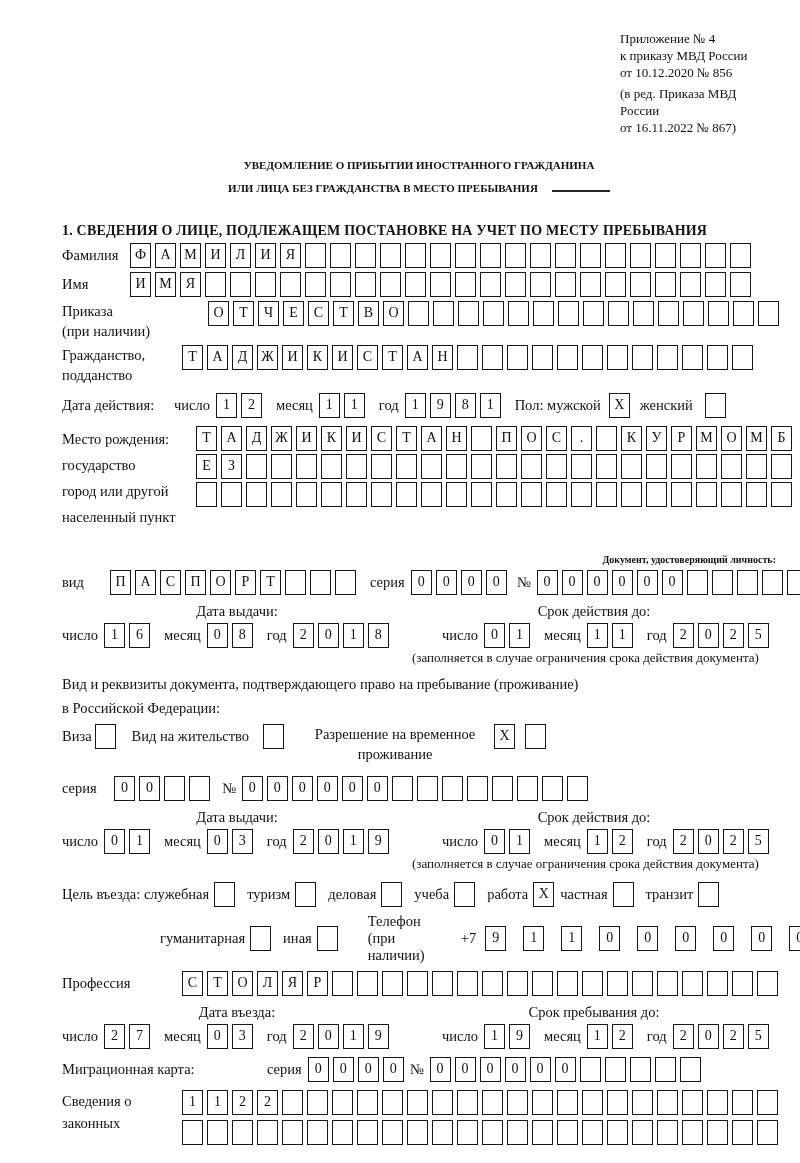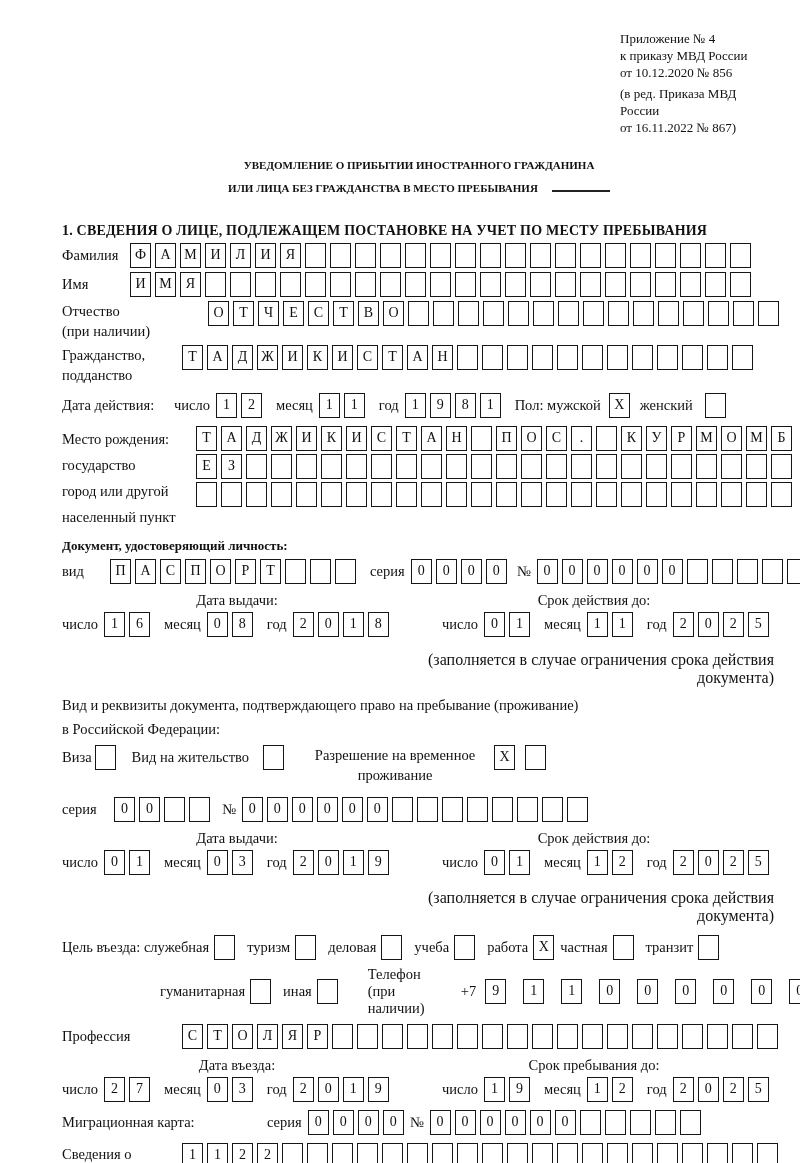--- a/index.html
+++ b/index.html
@@ -31,22 +31,22 @@
   .inline-lab{font-size:14.5px;line-height:25px;margin:0 6px 0 10px;flex:none;}
   .first{margin-left:0;}
   .stack{display:flex;flex-direction:column;}
   .stack .crow{margin-top:3px;}
   
   .dg{display:flex;margin-top:8px;}
   .dg-l{width:350px;flex:none;}
   .dg-r{flex:1;}
   .dg-h{text-align:center;font-size:14.5px;margin-bottom:3px;}
   .dg-row{display:flex;align-items:center;}
-  .note{font-size:16px;text-align:right;margin-top:14px;padding-right:2px;}
-  .doc-head{text-align:left;font-weight:bold;font-size:13px;margin-top:8px;}
+  .note{font-size:13px;margin-top:2px;padding-right:2px;}
+  .doc-head{text-align:right;font-weight:bold;font-size:10px;margin-top:24px;}
   .intro{font-size:14.5px;line-height:24px;margin-top:6px;}
   
   .opt-row{display:flex;margin-top:4px;}
   .opt{display:flex;align-items:flex-start;}
   .opt .lab{line-height:25px;}
   .opt-center{text-align:center;font-size:14.5px;line-height:20px;}
   .w178{width:178px;flex:none;margin-left:22px;}
   .w182{width:182px;flex:none;margin-left:26px;}
   .ml16{margin-left:16px;}
   .purpose-row{display:flex;align-items:center;margin-top:10px;font-size:14.5px;}
@@ -82,21 +82,21 @@
     <div class="cells"><span class="cell">Ф</span><span class="cell">А</span><span class="cell">М</span><span class="cell">И</span><span class="cell">Л</span><span class="cell">И</span><span class="cell">Я</span><span class="cell"></span><span class="cell"></span><span class="cell"></span><span class="cell"></span><span class="cell"></span><span class="cell"></span><span class="cell"></span><span class="cell"></span><span class="cell"></span><span class="cell"></span><span class="cell"></span><span class="cell"></span><span class="cell"></span><span class="cell"></span><span class="cell"></span><span class="cell"></span><span class="cell"></span><span class="cell"></span></div>
   </div>
 
   <div class="row">
     <div class="lab w68">Имя</div>
     <div class="cells"><span class="cell">И</span><span class="cell">М</span><span class="cell">Я</span><span class="cell"></span><span class="cell"></span><span class="cell"></span><span class="cell"></span><span class="cell"></span><span class="cell"></span><span class="cell"></span><span class="cell"></span><span class="cell"></span><span class="cell"></span><span class="cell"></span><span class="cell"></span><span class="cell"></span><span class="cell"></span><span class="cell"></span><span class="cell"></span><span class="cell"></span><span class="cell"></span><span class="cell"></span><span class="cell"></span><span class="cell"></span><span class="cell"></span></div>
   </div>
 
   <div class="row">
     <div class="w146 stack">
-      <div class="lab2">Отчество</div>
+      <div class="lab2">Приказа</div>
       <div class="lab2">(при наличии)</div>
     </div>
     <div class="cells"><span class="cell">О</span><span class="cell">Т</span><span class="cell">Ч</span><span class="cell">Е</span><span class="cell">С</span><span class="cell">Т</span><span class="cell">В</span><span class="cell">О</span><span class="cell"></span><span class="cell"></span><span class="cell"></span><span class="cell"></span><span class="cell"></span><span class="cell"></span><span class="cell"></span><span class="cell"></span><span class="cell"></span><span class="cell"></span><span class="cell"></span><span class="cell"></span><span class="cell"></span><span class="cell"></span><span class="cell"></span></div>
   </div>
 
   <div class="row">
     <div class="w120 stack">
       <div class="lab2">Гражданство,</div>
       <div class="lab2">подданство</div>
     </div>

